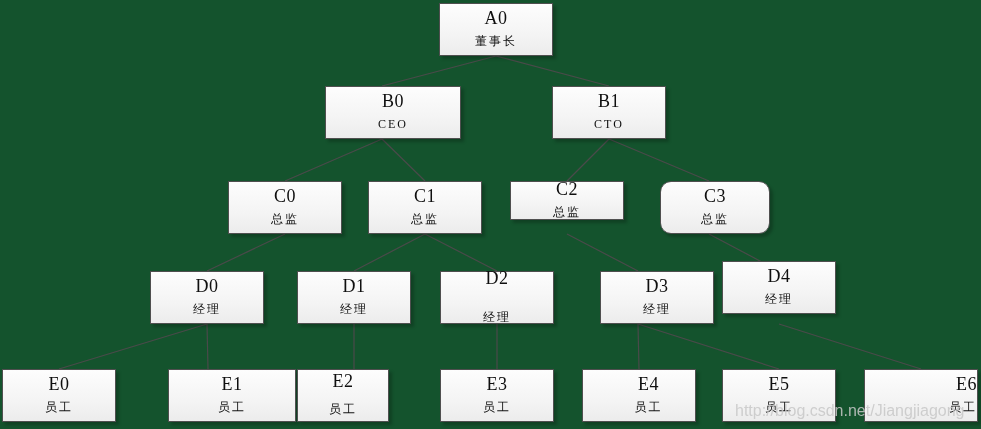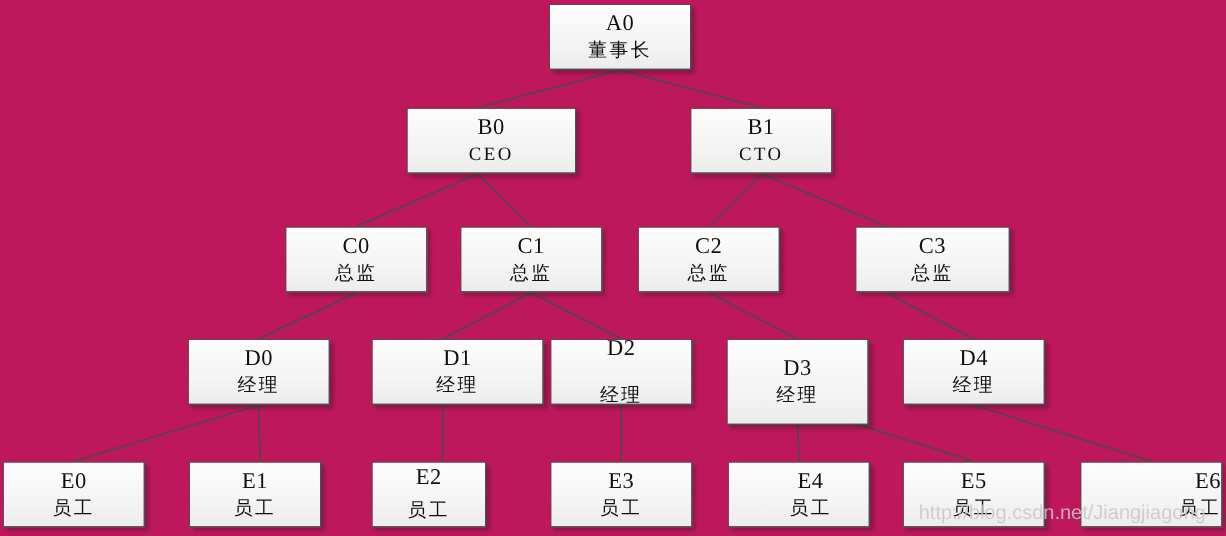--- a/index.html
+++ b/index.html
@@ -5,21 +5,21 @@
   html, body {
     margin: 0;
     padding: 0;
     background: #ffffff;
     font-family: "Liberation Serif", "DejaVu Serif", serif;
   }
   .stage {
     position: relative;
     width: 981px;
     height: 429px;
-    background: #be185d;
+    background: #14532d;
     overflow: hidden;
   }
   #edges-svg {
     position: absolute;
     left: 0;
     top: 0;
     width: 981px;
     height: 429px;
     z-index: 1;
   }
@@ -43,21 +43,21 @@
     justify-content: center;
     text-align: center;
     color: #0f0f0f;
   }
   .node .code {
     font-size: 18px;
     line-height: 23px;
     letter-spacing: 0.5px;
   }
   .node .role {
-    font-size: 15px;
+    font-size: 12px;
     line-height: 23px;
     letter-spacing: 2px;
   }
   .watermark {
     position: absolute;
     left: 735px;
     top: 402px;
     z-index: 5;
     font-family: "Liberation Sans", "DejaVu Sans", sans-serif;
     font-size: 16px;
@@ -105,53 +105,53 @@
         <div class="role">CTO</div>
       </div>
       <div class="node" style="left: 228px; top: 181px; width: 114px; height: 53px;">
         <div class="code">C0</div>
         <div class="role">总监</div>
       </div>
       <div class="node" style="left: 368px; top: 181px; width: 114px; height: 53px;">
         <div class="code">C1</div>
         <div class="role">总监</div>
       </div>
-      <div class="node" style="left: 510px; top: 181px; width: 114px; height: 53px;">
+      <div class="node" style="left: 510px; top: 181px; width: 114px; height: 39px;">
         <div class="code">C2</div>
         <div class="role">总监</div>
       </div>
-      <div class="node" style="left: 684px; top: 181px; width: 124px; height: 53px;">
+      <div class="node" style="left: 660px; top: 181px; width: 110px; height: 53px; border-radius: 11px;">
         <div class="code">C3</div>
         <div class="role">总监</div>
       </div>
       <div class="node" style="left: 150px; top: 271px; width: 114px; height: 53px;">
         <div class="code">D0</div>
         <div class="role">经理</div>
       </div>
-      <div class="node" style="left: 297px; top: 271px; width: 138px; height: 53px;">
+      <div class="node" style="left: 297px; top: 271px; width: 114px; height: 53px;">
         <div class="code">D1</div>
         <div class="role">经理</div>
       </div>
       <div class="node" style="left: 440px; top: 271px; width: 114px; height: 53px; gap: 16px;">
         <div class="code">D2</div>
         <div class="role">经理</div>
       </div>
-      <div class="node" style="left: 581px; top: 271px; width: 114px; height: 69px;">
+      <div class="node" style="left: 600px; top: 271px; width: 114px; height: 53px;">
         <div class="code">D3</div>
         <div class="role">经理</div>
       </div>
-      <div class="node" style="left: 722px; top: 271px; width: 114px; height: 53px;">
+      <div class="node" style="left: 722px; top: 261px; width: 114px; height: 53px;">
         <div class="code">D4</div>
         <div class="role">经理</div>
       </div>
       <div class="node" style="left: 2px; top: 369px; width: 114px; height: 53px;">
         <div class="code">E0</div>
         <div class="role">员工</div>
       </div>
-      <div class="node" style="left: 151px; top: 369px; width: 106px; height: 53px;">
+      <div class="node" style="left: 168px; top: 369px; width: 128px; height: 53px;">
         <div class="code">E1</div>
         <div class="role">员工</div>
       </div>
       <div class="node" style="left: 297px; top: 369px; width: 92px; height: 53px; justify-content: space-between;">
         <div class="code">E2</div>
         <div class="role">员工</div>
       </div>
       <div class="node" style="left: 440px; top: 369px; width: 114px; height: 53px;">
         <div class="code">E3</div>
         <div class="role">员工</div>

